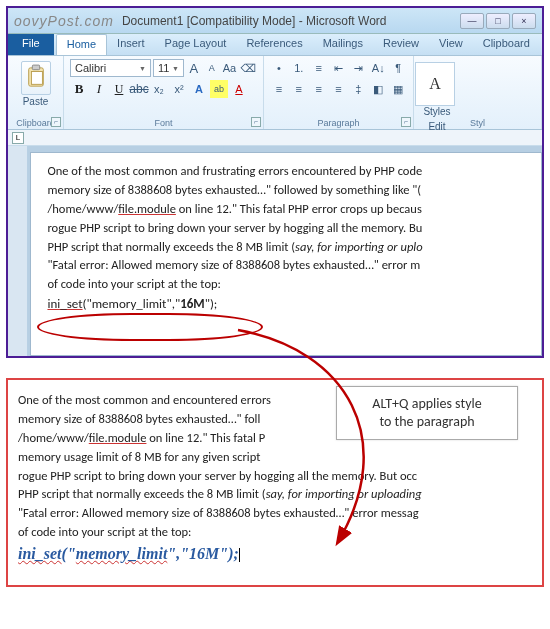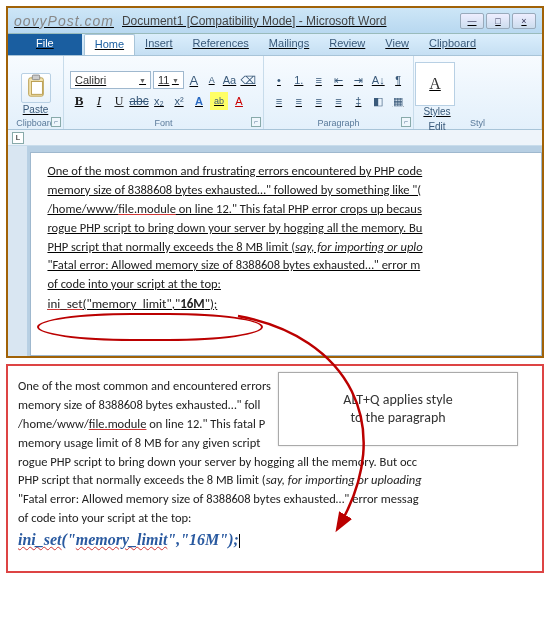--- a/index.html
+++ b/index.html
@@ -1,35 +1,35 @@
 <!DOCTYPE html>
 <html><head>
 <meta charset="utf-8">
 <style>
   * { box-sizing: border-box; margin: 0; padding: 0; }
   body { font-family: "Segoe UI", Tahoma, sans-serif; font-size: 11px; background: #fff; width: 550px; }
   .outer { padding: 6px; }
-  .panel { border: 2px solid #a16207; background: #fff; margin-bottom: 6px; position: relative; text-decoration: underline; }
+  .panel { border: 2px solid #4c1d95; background: #fff; margin-bottom: 20px; position: relative; }
 
   
   .titlebar { height: 26px; background: linear-gradient(#cde6f7,#b8d8f0); display:flex; align-items:center; padding:0 6px; color:#333; font-size:12px; border-bottom:1px solid #9bb; }
   .titlebar .watermark { font-style: italic; color:#888; font-size:14px; letter-spacing:1px; }
   .titlebar .doctitle { margin-left:8px; color:#444; flex:1; white-space:nowrap; overflow:hidden; }
   .winbtns { display:flex; gap:2px; }
   .winbtn { width:24px; height:16px; background:linear-gradient(#eef,#cde); border:1px solid #9ab; border-radius:2px; display:flex; align-items:center; justify-content:center; font-size:9px; color:#335; }
 
   
   .tabs { display:flex; background:linear-gradient(#dbeefc,#c5dff3); border-bottom:1px solid #a8c4d8; height:22px; }
   .tab { padding:3px 10px 0 10px; font-size:11px; color:#3a5a7a; cursor:pointer; }
-  .tab.file { background:#1a5ea0; color:#fff; border-radius:0 0 0 0; margin-right:2px; padding:3px 28px; }
+  .tab.file { background:#1a5ea0; color:#fff; border-radius:0 0 0 0; margin-right:2px; padding:3px 14px; }
   .tab.active { background:#fff; border:1px solid #a8c4d8; border-bottom:none; border-radius:2px 2px 0 0; color:#1a5ea0; font-weight:500; }
 
   
   .ribbon { display:flex; background:linear-gradient(#f7fbff,#e3f0fb); border-bottom:1px solid #a8c4d8; height:74px; }
-  .group { border-right:1px solid #c8dceb; padding:15px 6px 14px 6px; position:relative; display:flex; flex-direction:column; }
+  .group { border-right:1px solid #c8dceb; padding:3px 6px 14px 6px; position:relative; display:flex; flex-direction:column; }
   .group-label { position:absolute; bottom:1px; left:0; right:0; text-align:center; font-size:9px; color:#5a7a9a; }
   .dlg { position:absolute; bottom:2px; right:2px; width:10px; height:10px; border:1px solid #8aa; font-size:7px; line-height:8px; text-align:center; color:#5a7a9a; background:#eef6fc; }
   .clip { width:56px; display:flex; flex-direction:column; align-items:center; }
   .paste-icon { width:30px; height:34px; background:linear-gradient(#fff,#e8f2fa); border:1px solid #b8d0e4; border-radius:2px; margin-top:2px; display:flex; align-items:center; justify-content:center; }
   .paste-icon svg { width:22px; height:26px; }
   .paste-lbl { font-size:10px; color:#3a5a7a; margin-top:1px; }
   .fontgroup { width:200px; }
   .fontrow { display:flex; gap:2px; margin-bottom:3px; align-items:center; }
   .combo { height:18px; border:1px solid #9fb8ce; background:#fff; display:flex; align-items:center; padding:0 4px; font-size:11px; color:#333; }
   .combo.font { width:92px; }
@@ -57,21 +57,21 @@
   .ul { text-decoration: underline; text-decoration-color:#c33; }
   .codeblock { font-family:Calibri,sans-serif; font-size:13px; margin-top:6px; }
   .circ { position:absolute; border:2px solid #b00; border-radius:50%/60%; }
   .circ.c1 { left:6px; top:160px; width:226px; height:28px; }
 
   .arrow-svg { position:absolute; pointer-events:none; }
 
   
   .panel2 { border:2px solid #d44; background:#fff; padding:12px 10px 18px 10px; font-family:Calibri,"Segoe UI",sans-serif; font-size:12.5px; color:#222; line-height:1.35; position:relative; }
   .panel2 p { margin:0 0 2px 0; white-space:nowrap; overflow:hidden; }
-  .callout { position:absolute; right:24px; top:6px; width:240px; background:#fff; border:1px solid #aaa; padding:18px 12px; font-size:14px; color:#333; text-align:center; line-height:1.3; box-shadow:0 0 2px rgba(0,0,0,.15); }
+  .callout { position:absolute; right:24px; top:6px; width:182px; background:#fff; border:1px solid #aaa; padding:8px 12px; font-size:14px; color:#333; text-align:center; line-height:1.3; box-shadow:0 0 2px rgba(0,0,0,.15); }
   .styled-code { font-family:"Times New Roman",serif; font-style:italic; font-weight:bold; color:#2a5aa0; font-size:16px; margin-top:10px; margin-left:60px; }
   .squiggle { text-decoration: underline wavy #c33; text-decoration-thickness:1px; }
   .cursor { border-left:1px solid #000; display:inline-block; height:14px; vertical-align:middle; }
 </style>
 </head>
 <body>
 <div class="outer">
 
 <div class="panel">
 
@@ -82,20 +82,21 @@
       <div class="winbtn">—</div>
       <div class="winbtn">□</div>
       <div class="winbtn">×</div>
     </div>
   </div>
 
   <div class="tabs">
     <div class="tab file">File</div>
     <div class="tab active">Home</div>
     <div class="tab">Insert</div>
+    <div class="tab">Page Layout</div>
     <div class="tab">References</div>
     <div class="tab">Mailings</div>
     <div class="tab">Review</div>
     <div class="tab">View</div>
     <div class="tab">Clipboard</div>
   </div>
 
   <div class="ribbon">
 
     <div class="group clip">

